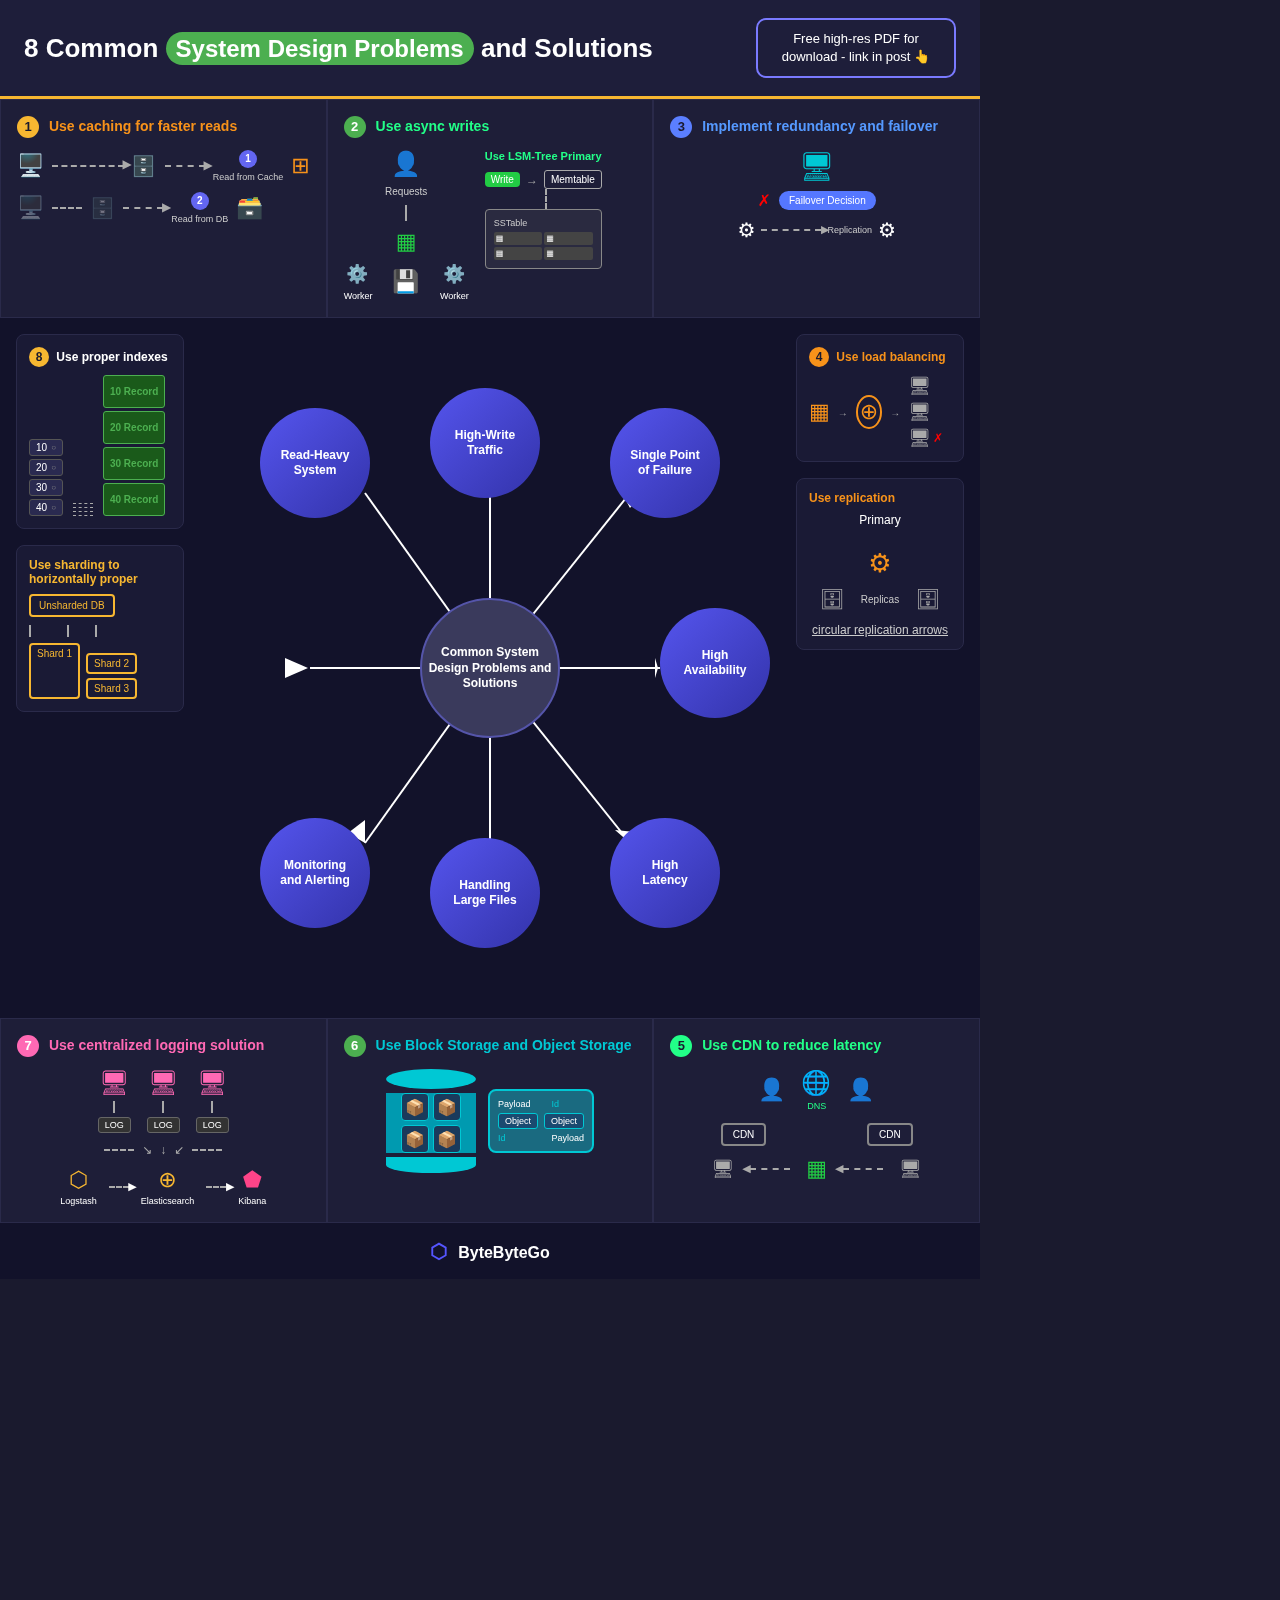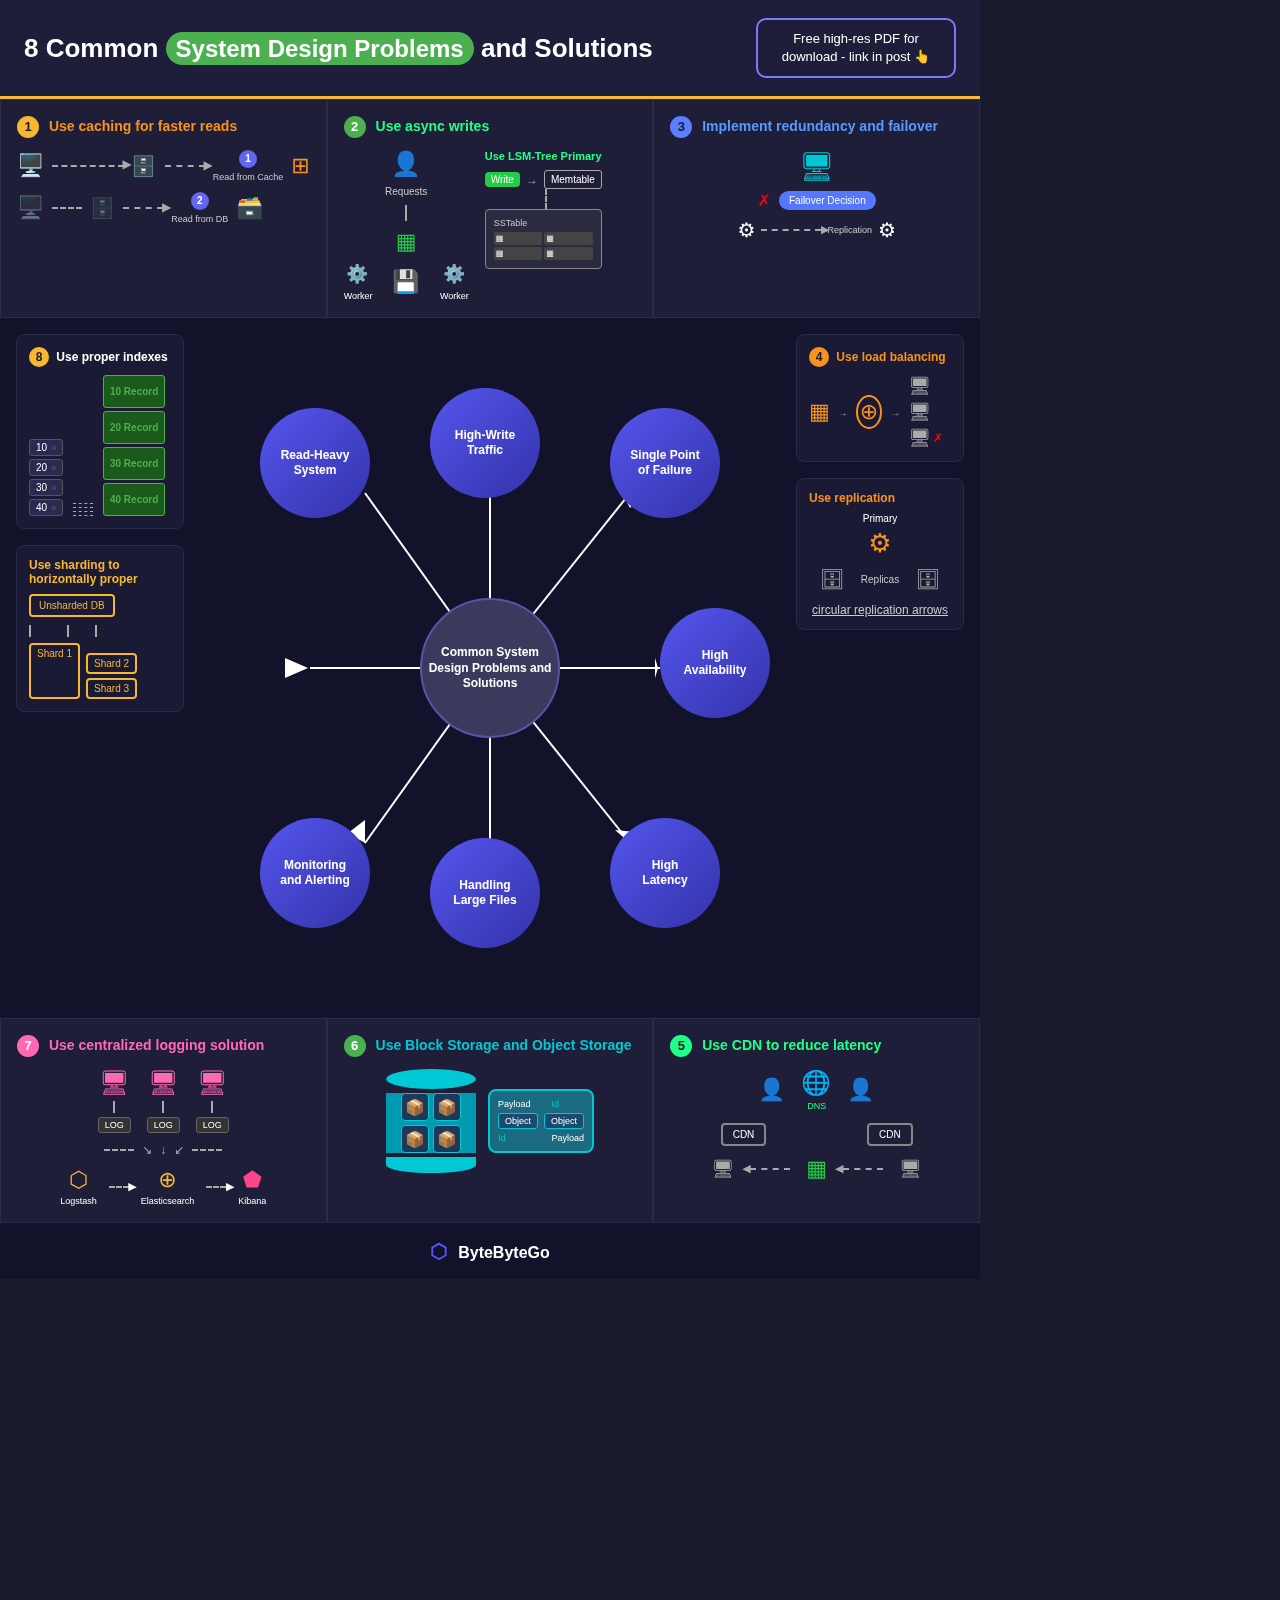--- a/index.html
+++ b/index.html
@@ -669,21 +669,21 @@
           </div>
         </div>
       </div>
     </div>
 
     <div class="sol-panel">
       <div class="sol-title orange-txt">
         <span>Use replication</span>
       </div>
       <div class="rep-diagram">
-        <div style="font-size:10px;margin-bottom:4px;">Primary</div>
+        <div style="font-size:12px;margin-bottom:21px;">Primary</div>
         <span style="font-size:26px;color:#f7921a;">⚙</span>
         <div style="display:flex;gap:16px;margin-top:8px;align-items:center;justify-content:center;">
           <div style="display:flex;flex-direction:column;align-items:center;gap:4px;">
             <span style="font-size:20px;color:#aaa;">🗄</span>
           </div>
           <span style="font-size:10px;color:#ccc;">Replicas</span>
           <div style="display:flex;flex-direction:column;align-items:center;gap:4px;">
             <span style="font-size:20px;color:#aaa;">🗄</span>
           </div>
         </div>

